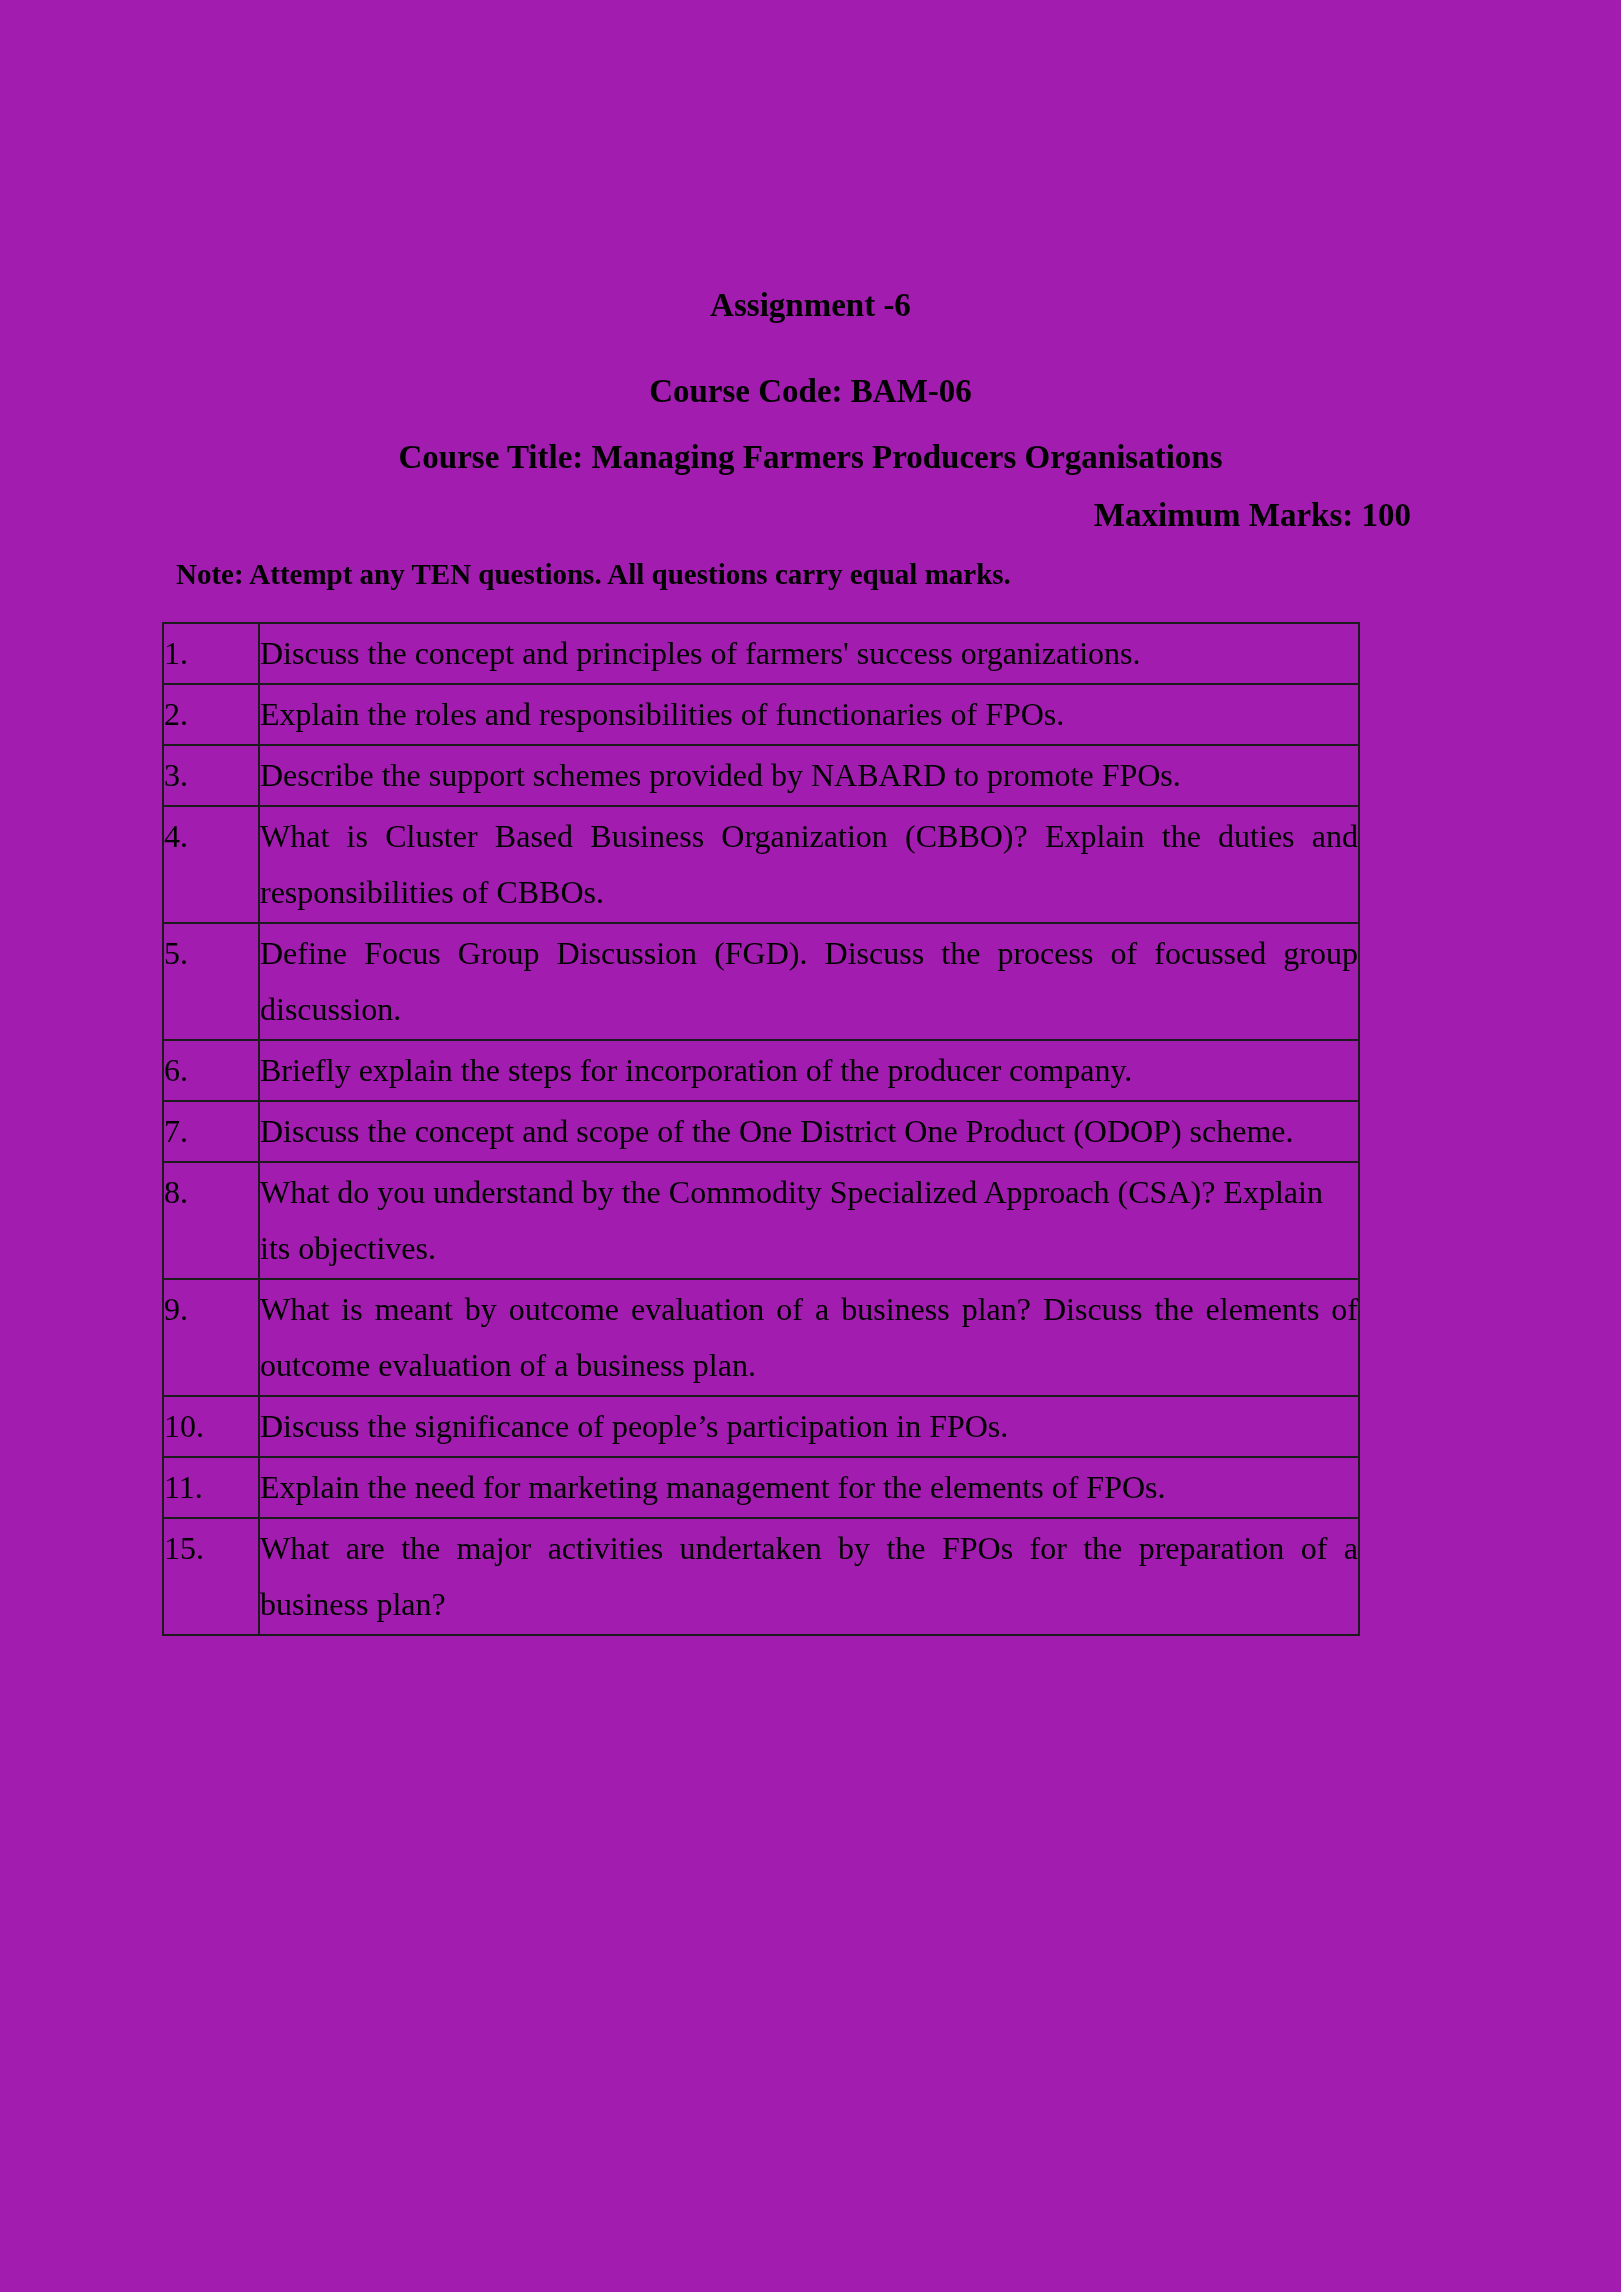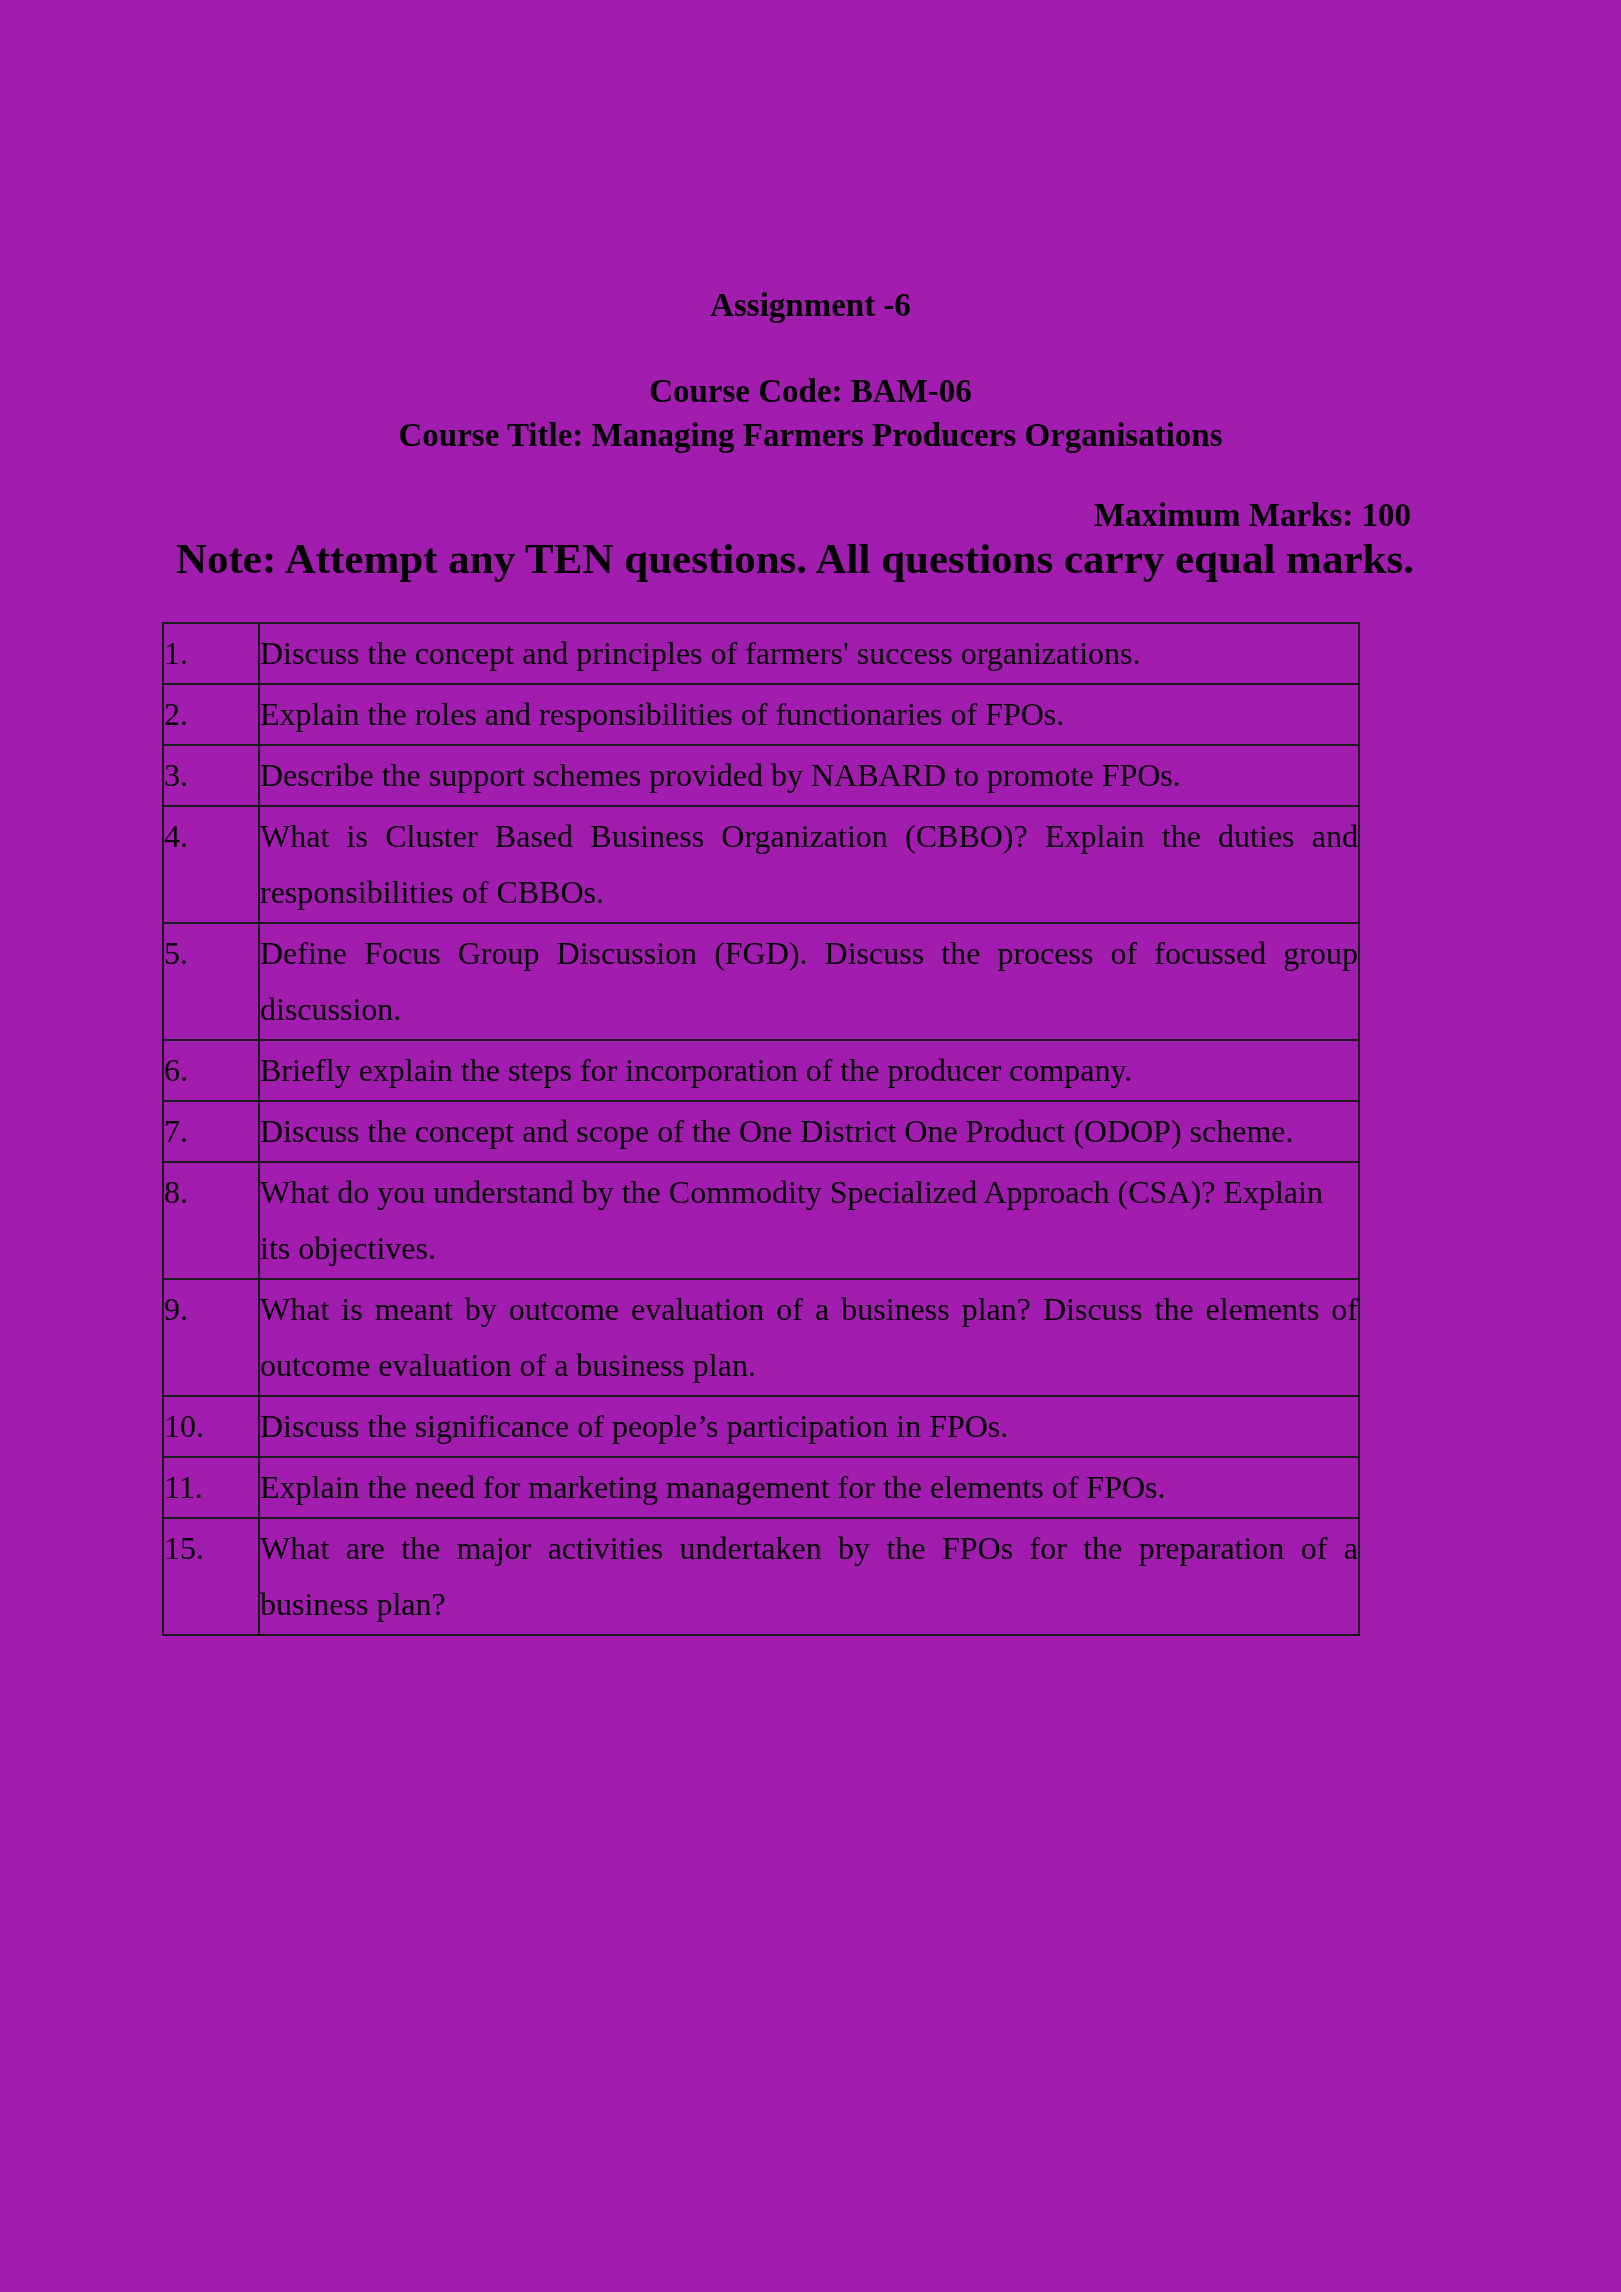--- a/index.html
+++ b/index.html
@@ -19,37 +19,37 @@
     left: 0;
     width: 100%;
     text-align: center;
     font-weight: bold;
     font-size: 33px;
     line-height: 41px;
     white-space: pre;
   }
   #assignment-title { top: 285px; }
   #course-code     { top: 371px; text-align: center; }
-  #course-title    { top: 415px; }
+  #course-title    { top: 437px; }
 
   .marks {
     position: absolute;
     top: 495px;
     right: 210px;
     font-weight: bold;
     font-size: 33px;
     line-height: 41px;
     white-space: pre;
   }
   .note {
     position: absolute;
-    top: 538px;
+    top: 554px;
     left: 176px;
     font-weight: bold;
-    font-size: 43px;
+    font-size: 29px;
     line-height: 41px;
     white-space: pre;
   }
 
   table.questions {
     position: absolute;
     top: 622px;
     left: 162px;
     width: 1198px;
     border-collapse: collapse;

